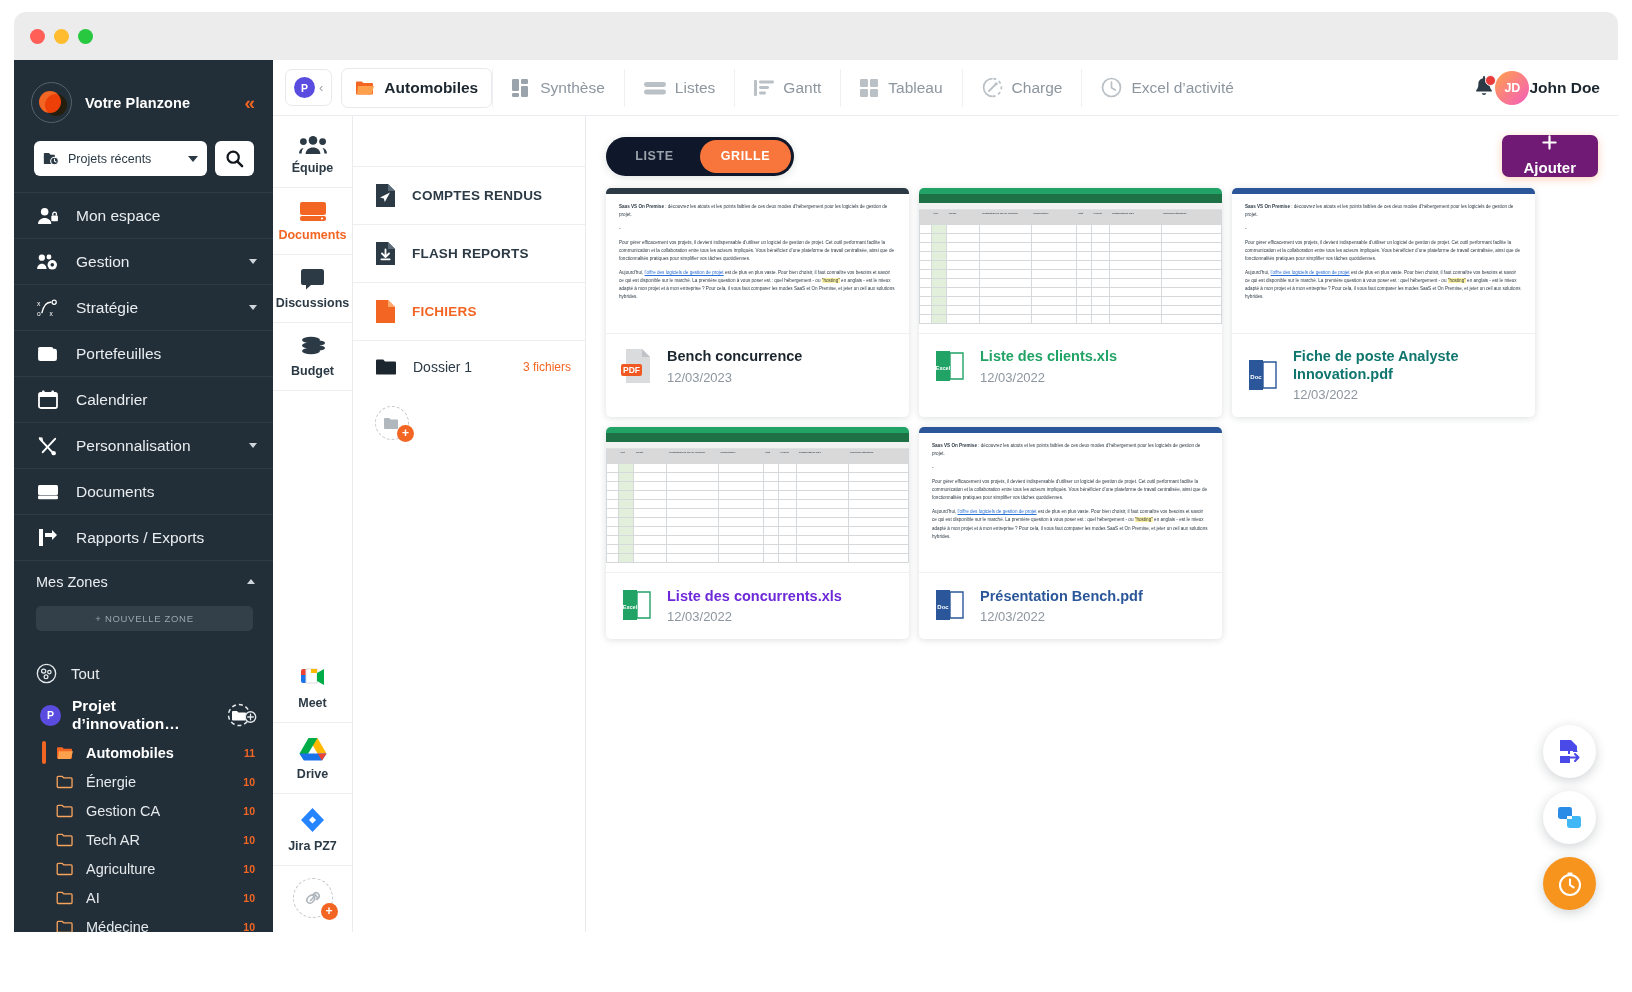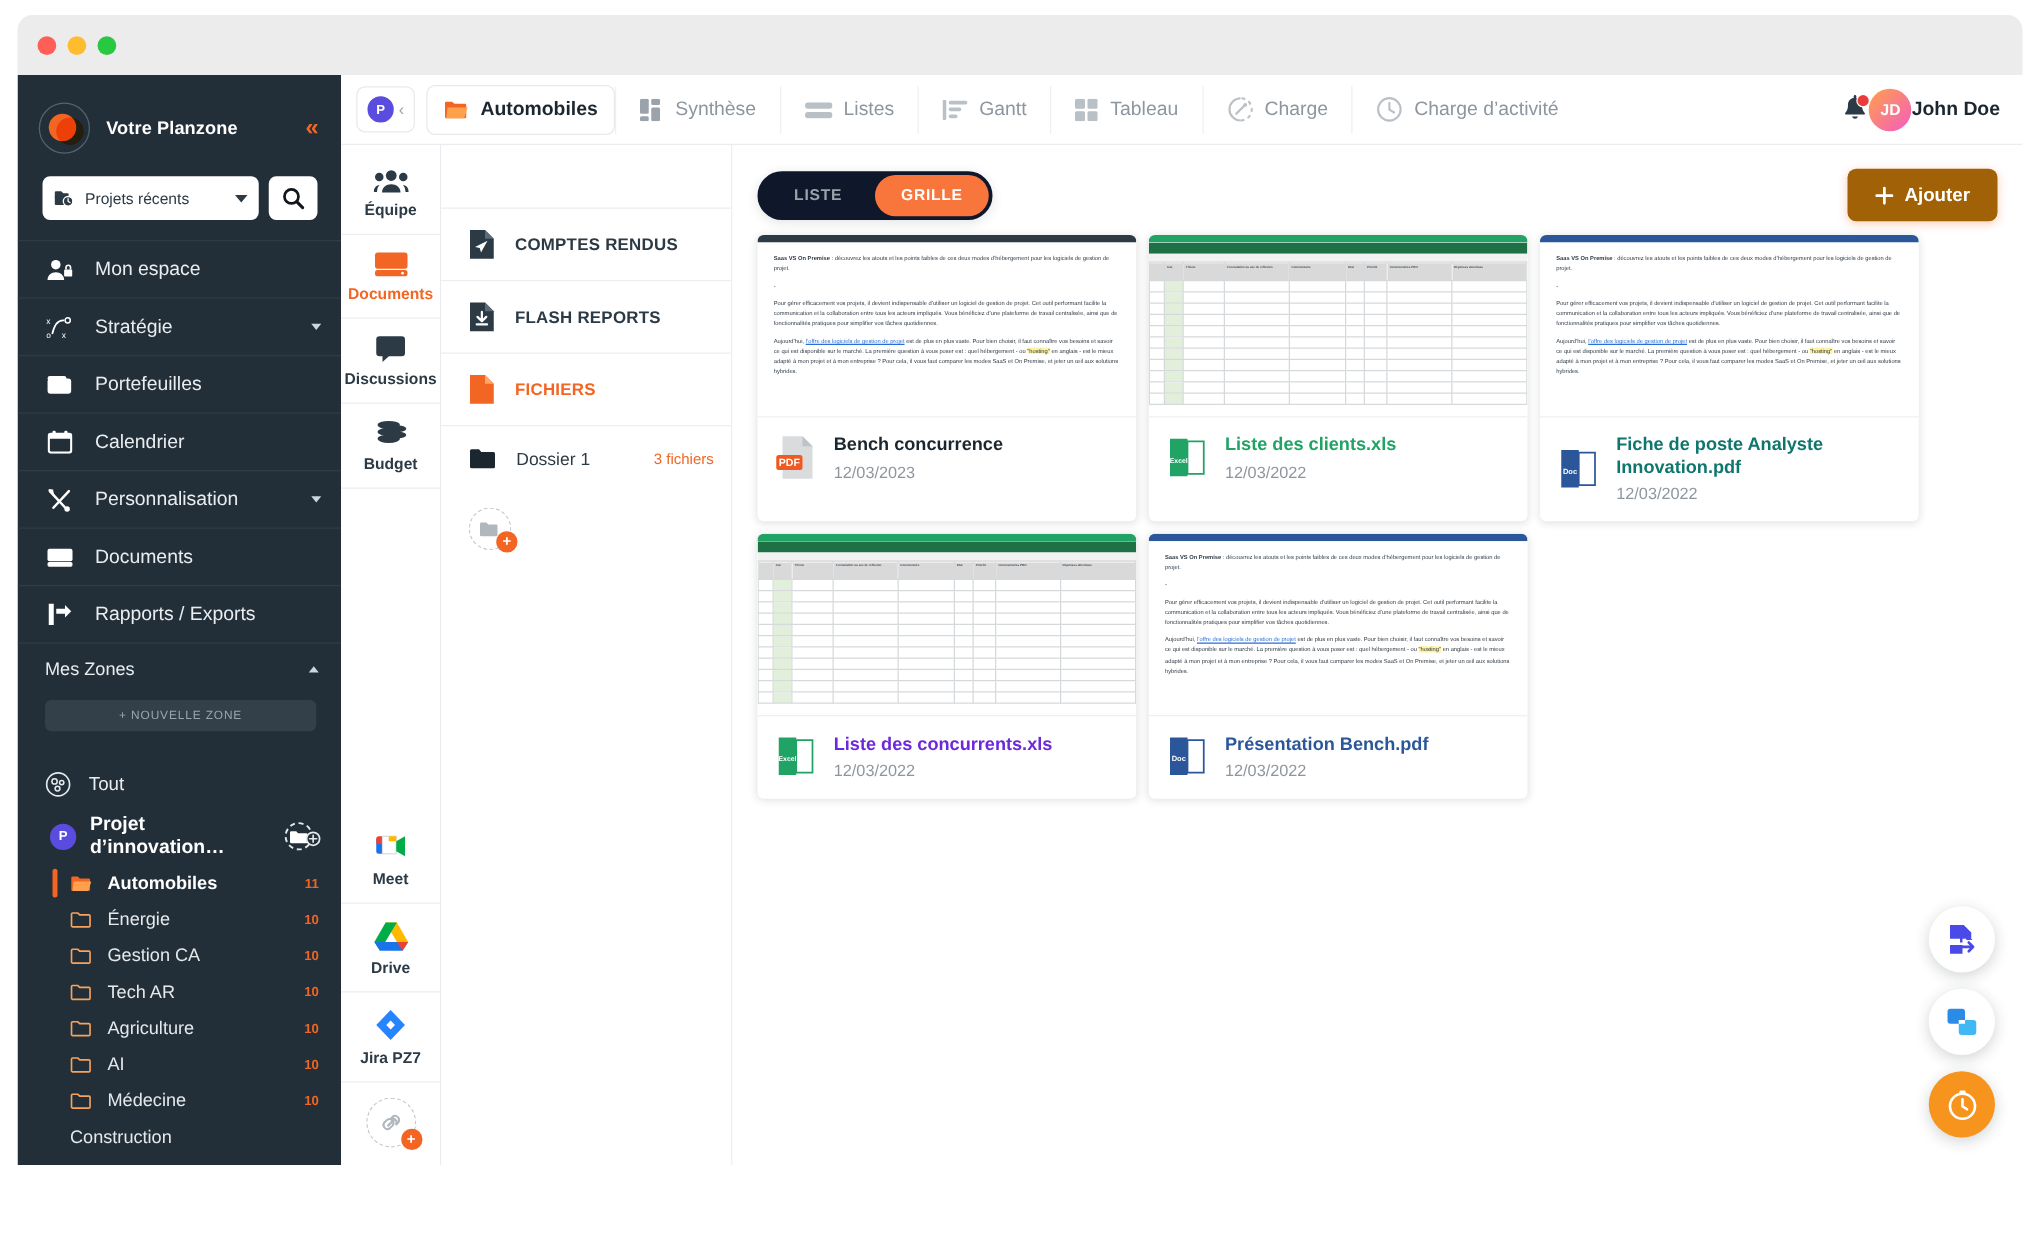--- a/index.html
+++ b/index.html
@@ -234,25 +234,26 @@
   .toggle {
     display:flex; align-items:center; background:#0f172a; border-radius:22px;
     box-shadow: 0 2px 9px rgba(23,35,45,.13); height:39px; padding: 3px; width: 188px;
   }
   .toggle .opt {
     flex:1; text-align:center; font-size:12.5px; font-weight:bold; letter-spacing:.6px;
     color:#9aa3ab; line-height:33px; border-radius:18px; cursor:pointer;
   }
   .toggle .opt.active { background:#f8763b; color:#fff; }
   .btn-add {
-    margin-left:auto; background:#a16207; color:#fff; border:none; border-radius:7px;
+    margin-left:auto; background:#701a75; color:#fff; border:none; border-radius:7px;
     height:42px; padding: 0 22px; font-size:15px; font-weight:bold;
     display:flex; align-items:center; gap:9px; cursor:pointer;
     font-family:"Liberation Sans",sans-serif;
     box-shadow: 0 2px 8px rgba(251,86,7,.28);
+    flex-direction: column;
   }
 
   .grid { display:flex; flex-wrap:wrap; gap: 10px; }
   .card {
     width: 303px; background:#fff; border-radius:5px;
     box-shadow: 0 1px 7px rgba(23,35,45,.15);
     overflow:hidden; cursor:pointer;
   }
   .card .topbarline { height: 6px; }
   .card .thumb {
@@ -340,20 +341,33 @@
             <svg width="21" height="18" viewBox="0 0 22 19">
               <circle cx="8" cy="5" r="4" fill="#fff"></circle>
               <path d="M1 18c0-4 3.2-6.5 7-6.5s7 2.5 7 6.5z" fill="#fff"></path>
               <rect x="15" y="9" width="7" height="6" rx="1" fill="#fff"></rect>
               <path d="M16.6 9V7.4a1.9 1.9 0 0 1 3.8 0V9" stroke="#fff" stroke-width="1.4" fill="none"></path>
             </svg>
           </span>
           <span>Mon espace</span>
         </div>
 
+        <div class="sb-item">
+          <span class="sb-ico">
+            <svg width="22" height="18" viewBox="0 0 23 19">
+              <circle cx="5" cy="5" r="3.3" fill="#fff"></circle>
+              <circle cx="12.5" cy="4.2" r="2.6" fill="#fff"></circle>
+              <path d="M0 17c0-3.4 2.4-5.6 5-5.6s5 2.2 5 5.6z" fill="#fff"></path>
+              <circle cx="16" cy="12.5" r="5" fill="#fff"></circle>
+              <circle cx="16" cy="12.5" r="1.9" fill="#232f38"></circle>
+            </svg>
+          </span>
+          <span>Gestion</span>
+          <span class="sb-arrow"></span>
+        </div>
 
         <div class="sb-item">
           <span class="sb-ico">
             <svg width="21" height="19" viewBox="0 0 22 20">
               <text x="0" y="8" font-size="7" fill="#fff" font-family="Liberation Sans">x</text>
               <text x="0" y="19" font-size="7" fill="#fff" font-family="Liberation Sans">o</text>
               <text x="13" y="19" font-size="7" fill="#fff" font-family="Liberation Sans">x</text>
               <circle cx="18" cy="4.5" r="2.2" stroke="#fff" stroke-width="1.3" fill="none"></circle>
               <path d="M5 16 C7 7, 11 4, 15 4.5" stroke="#fff" stroke-width="1.5" fill="none"></path>
             </svg>
@@ -575,21 +589,21 @@
             <circle cx="14.2" cy="6.8" r="1.5" fill="#b9c0c6"></circle>
           </svg>
           <span>Charge</span>
         </div>
 
         <div class="tb-tab">
           <svg width="21" height="21" viewBox="0 0 21 21">
             <circle cx="10.5" cy="10.5" r="9" stroke="#b9c0c6" stroke-width="1.7" fill="none"></circle>
             <path d="M10.5 5.2v5.6l3.8 2.2" stroke="#b9c0c6" stroke-width="1.7" fill="none" stroke-linecap="round"></path>
           </svg>
-          <span>Charge d’activité</span>
+          <span>Excel d’activité</span>
         </div>
 
         <div class="tb-right">
           <span class="bell-wrap">
             <svg width="22" height="23" viewBox="0 0 22 23">
               <path d="M11 2.2c-3.3 0-5.6 2.4-5.6 5.5 0 4.4-1.5 5.6-2.2 6.6-.4.6 0 1.3.7 1.3h14.2c.7 0 1.1-.7.7-1.3-.7-1-2.2-2.2-2.2-6.6 0-3.1-2.3-5.5-5.6-5.5z" fill="#2b3a45"></path>
               <path d="M8.6 17.2a2.5 2.5 0 0 0 4.8 0z" fill="#2b3a45"></path>
               <rect x="10" y="0" width="2" height="3" rx="1" fill="#2b3a45"></rect>
             </svg>
             <span class="bell-dot"></span>

